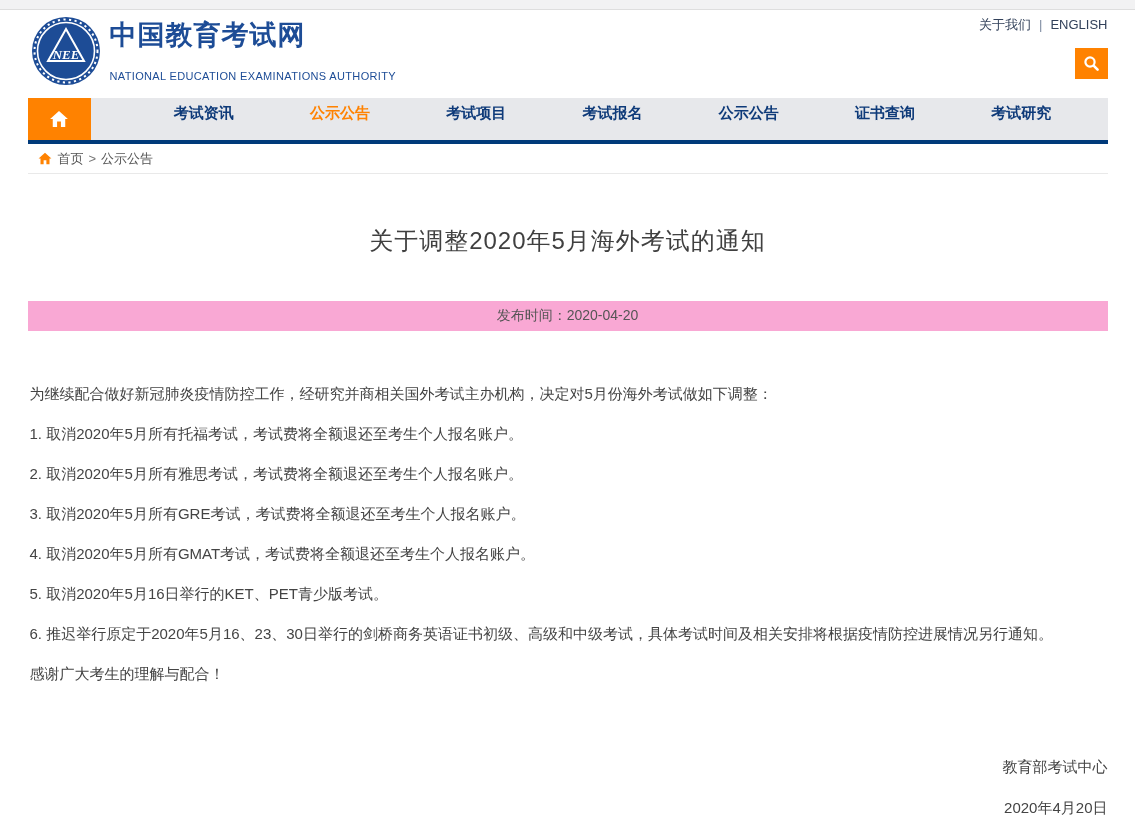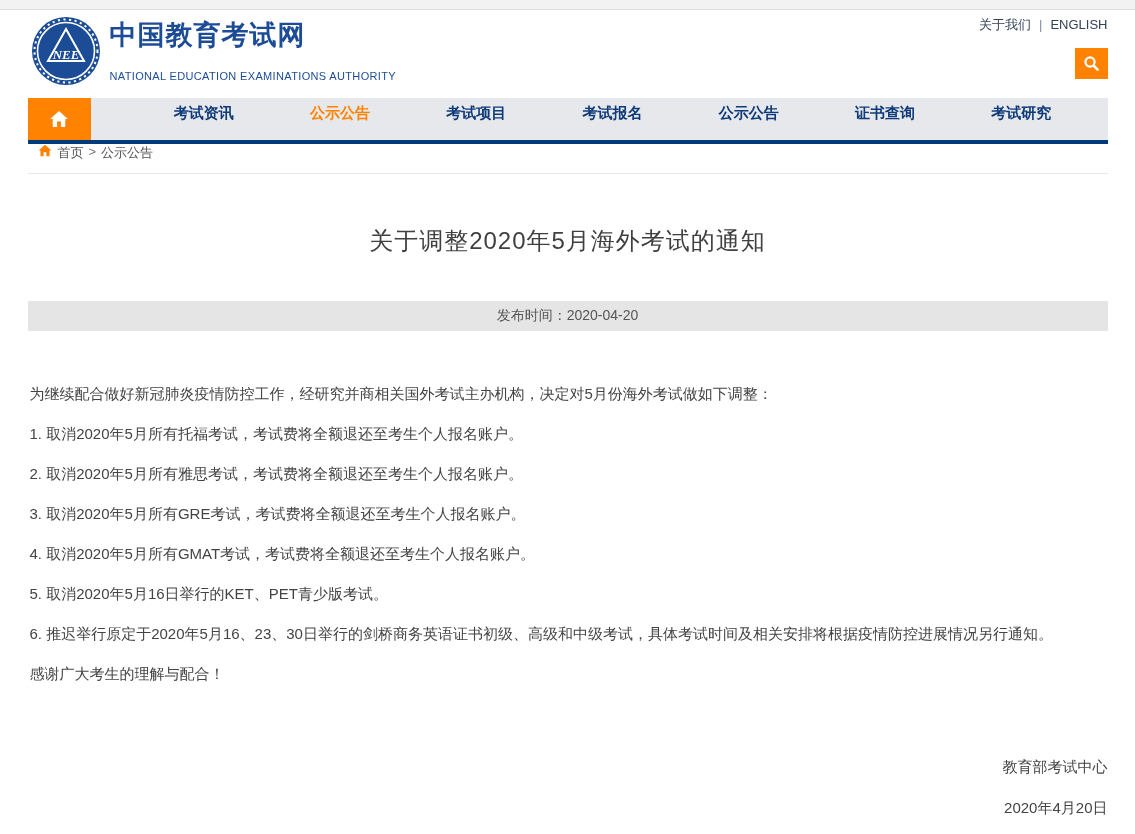--- a/index.html
+++ b/index.html
@@ -59,36 +59,36 @@
   }
   .nav-item {
     flex: 1; display: flex; align-items: center; justify-content: center;
     font-size: 15px; font-weight: bold; color: #0e3a79; cursor: pointer;
     white-space: nowrap;
   }
   .nav-item.active { color: #ff8200; }
 
   
   .breadcrumb {
-    height: 30px; display: flex; align-items: flex-start;
+    height: 30px; display: flex; align-items: center;
     font-size: 13px; color: #555; border-bottom: 1px solid #e9e9e9;
     padding-left: 10px;
   }
   .breadcrumb .crumb { cursor: pointer; }
   .breadcrumb .bsep { margin: 0 5px; color: #777; }
   .crumb-home-icon { margin-right: 6px; display: flex; }
 
   
   .article { padding-top: 51px; }
   .article-title {
     text-align: center; font-size: 24px; font-weight: normal; color: #404040;
     letter-spacing: 1px;
   }
   .date-bar {
-    margin-top: 44px; height: 30px; background: #e5e5e5;
+    margin-top: 44px; height: 30px; background: #f9a8d4;
     display: flex; align-items: center; justify-content: center;
     font-size: 14px; color: #555;
   }
   .body-text { padding: 40px 2px 0 2px; }
   .body-text p {
     font-size: 15px; line-height: 15px; color: #444; margin: 15px 0 25px 0;
     white-space: nowrap;
   }
   .signature { margin-top: 78px; text-align: right; padding-right: 0; }
   .signature div { font-size: 15px; color: #444; line-height: 15px; }

